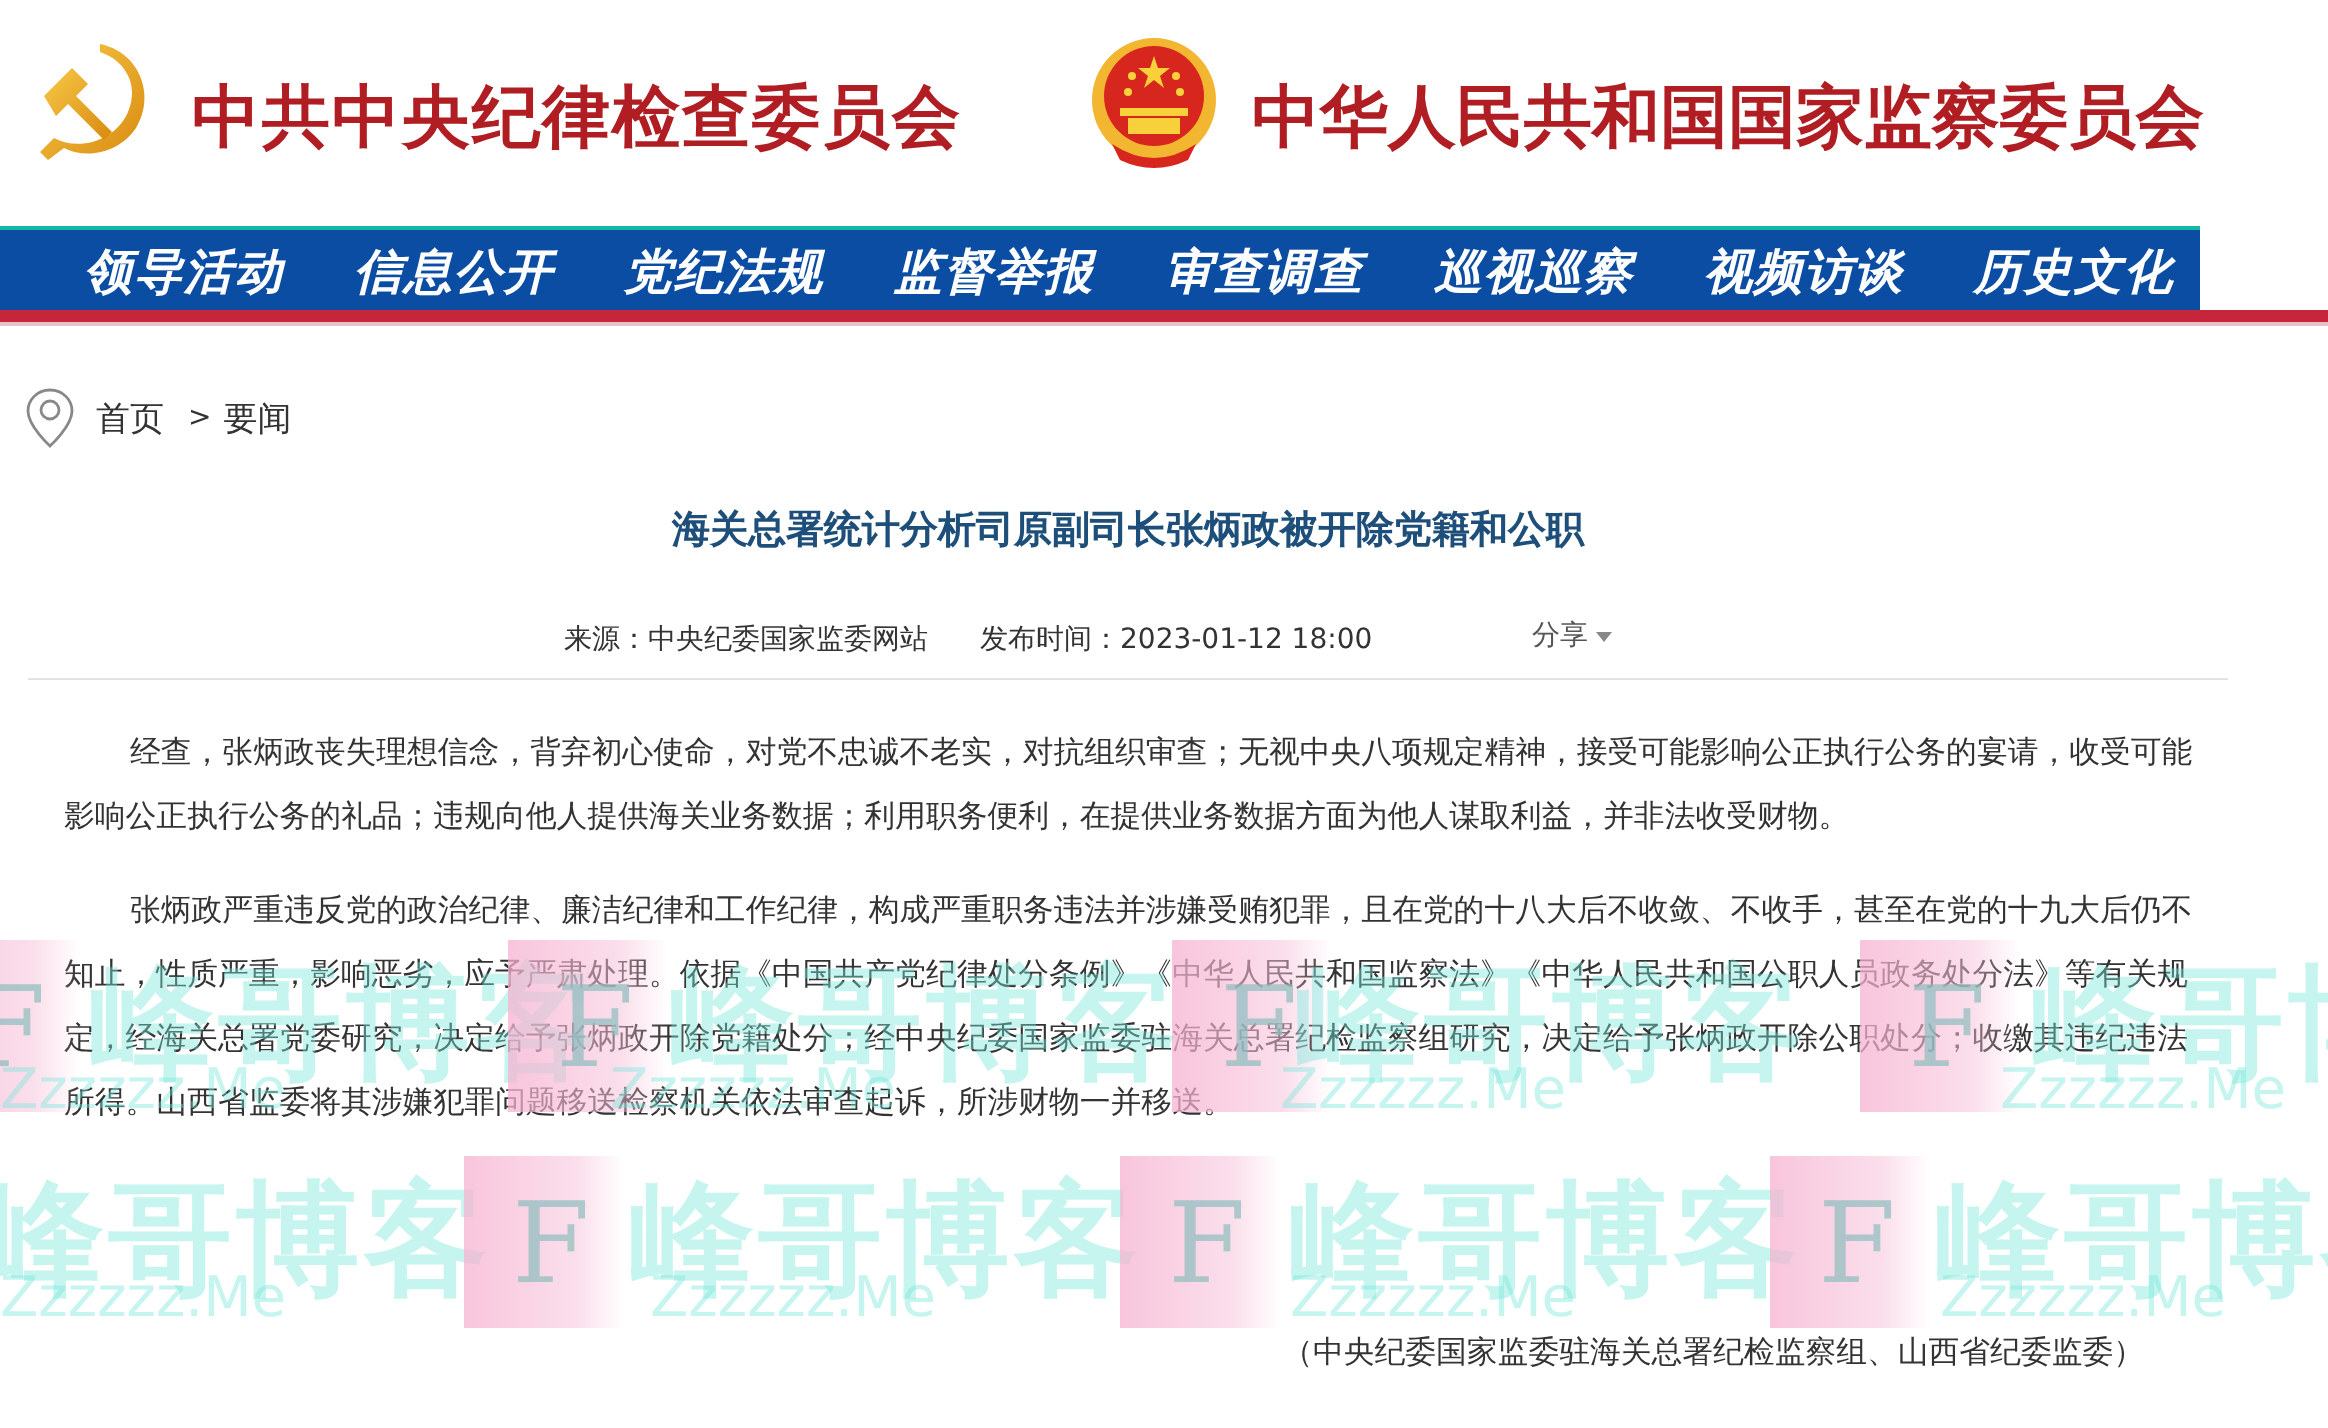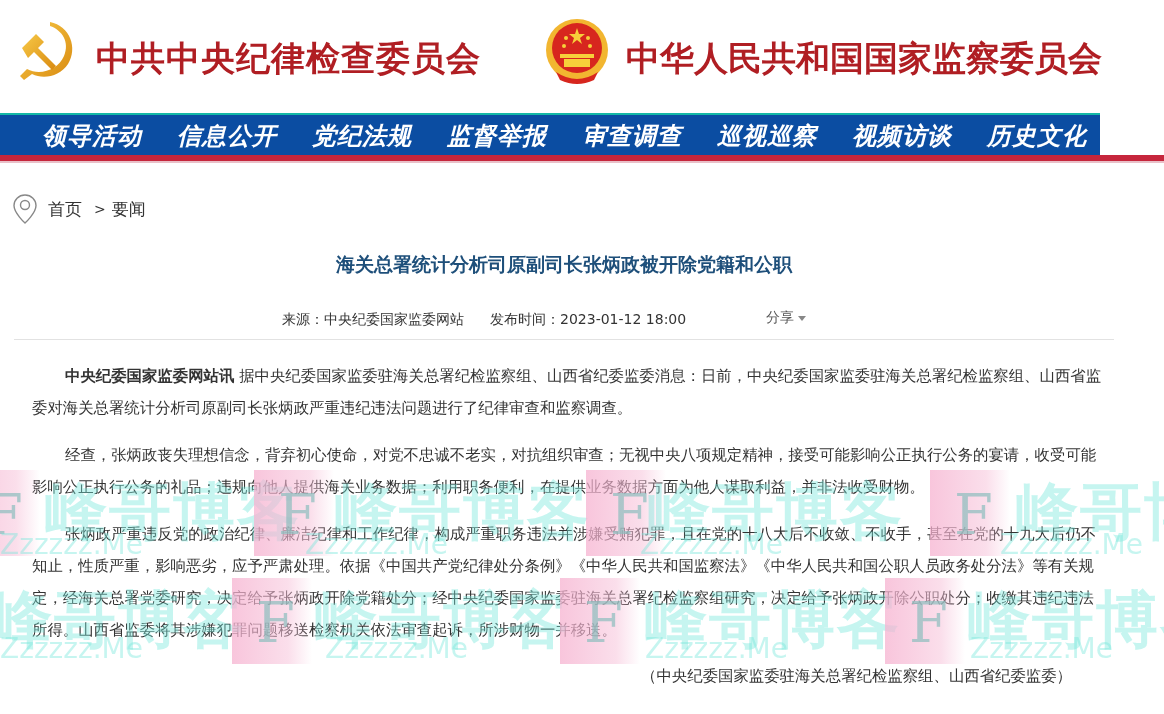--- a/index.html
+++ b/index.html
@@ -97,21 +97,20 @@
 <div class="meta" style="left:282px">来源：中央纪委国家监委网站</div>
 <div class="meta" style="left:490px">
   <span>发布时间：</span><span>2023-01-12 18:00</span>
 </div>
 <div class="share">
   <span>分享</span><span class="tri"></span>
 </div>
 <div class="hr"></div>
 
 <div class="content">
-  <p><b>中央纪委国家监委网站讯</b><span> 据中央纪委国家监委驻海关总署纪检监察组、山西省纪委监委消息：日前，中央纪委国家监委驻海关总署纪检监察组、山西省监委对海关总署统计分析司原副司长张炳政严重违纪违法问题进行了纪律审查和监察调查。</span></p>
   <p><span>经查，张炳政丧失理想信念，背弃初心使命，对党不忠诚不老实，对抗组织审查；无视中央八项规定精神，接受可能影响公正执行公务的宴请，收受可能影响公正执行公务的礼品；违规向他人提供海关业务数据；利用职务便利，在提供业务数据方面为他人谋取利益，并非法收受财物。</span></p>
   <p><span>张炳政严重违反党的政治纪律、廉洁纪律和工作纪律，构成严重职务违法并涉嫌受贿犯罪，且在党的十八大后不收敛、不收手，甚至在党的十九大后仍不知止，性质严重，影响恶劣，应予严肃处理。依据《中国共产党纪律处分条例》《中华人民共和国监察法》《中华人民共和国公职人员政务处分法》等有关规定，经海关总署党委研究，决定给予张炳政开除党籍处分；经中央纪委国家监委驻海关总署纪检监察组研究，决定给予张炳政开除公职处分；收缴其违纪违法所得。山西省监委将其涉嫌犯罪问题移送检察机关依法审查起诉，所涉财物一并移送。</span></p>
 </div>
 <div class="source">（中央纪委国家监委驻海关总署纪检监察组、山西省纪委监委）</div>
 
 <div class="wm">
   <div class="pink" style="left:-40px;top:10px">
       <span>F</span>
     </div>
   <div class="cn" style="left:45px;top:10px">峰哥博客</div>

